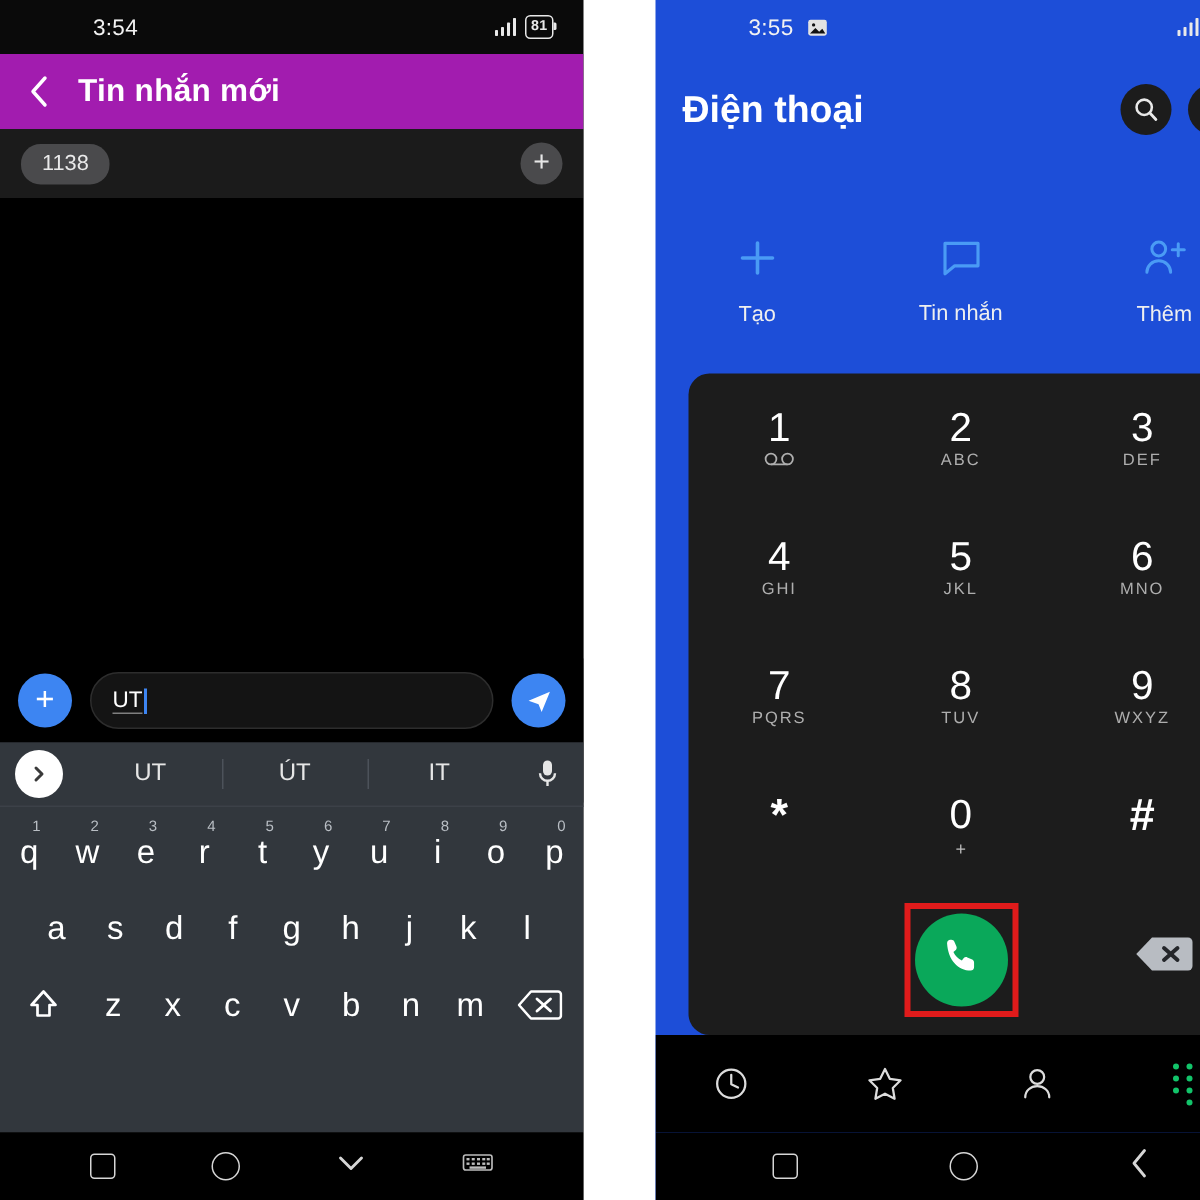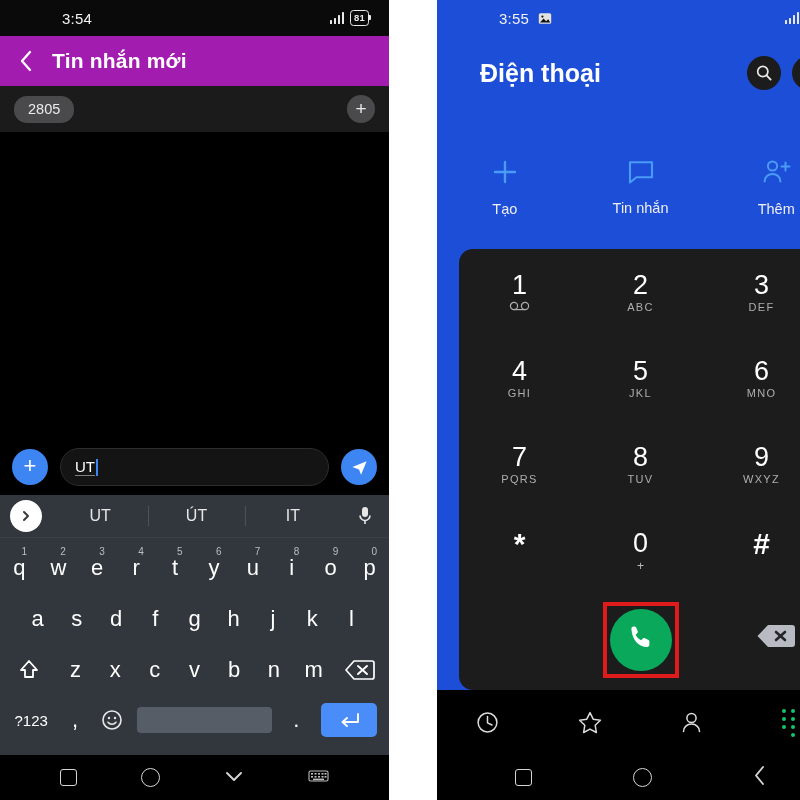--- a/index.html
+++ b/index.html
@@ -131,21 +131,21 @@
     display:flex; align-items:center; justify-content:space-around; padding: 0 28px;
   }
   .nav-sq{ width:17px;height:17px;border:1.8px solid #d6d6d6;border-radius:3px; }
   .nav-ci{ width:19px;height:19px;border:1.8px solid #d6d6d6;border-radius:50%; }
 
   
   .dl-header{
     position:absolute; top:44px; left:0; right:0; height:58px;
     display:flex; align-items:center; padding: 0 18px;
   }
-  .dl-title{ color:#fff; font-size:25px; font-weight:700;margin-left:25px; }
+  .dl-title{ color:#fff; font-size:25px; font-weight:700; }
   .dl-actions{ margin-left:auto; display:flex; align-items:center; gap:11px; }
   .circle-btn{
     width:34px;height:34px;border-radius:50%;background:#1c1c1c;
     display:flex;align-items:center;justify-content:center;
   }
   .dots3{ display:flex; flex-direction:column; gap:3px; align-items:center; }
   .dots3 i{ width:3.4px;height:3.4px;border-radius:50%;background:#e3e3e3;display:block; }
 
   .dl-quick{
     position:absolute; top:158px; left:0; right:0; height:76px;
@@ -216,21 +216,21 @@
     <div class="lm-header">
       <span class="lm-back">
         <svg width="14" height="24" viewBox="0 0 14 24">
             <polyline points="11,3 3,12 11,21" fill="none" stroke="#fff" stroke-width="2.3" stroke-linecap="round" stroke-linejoin="round"></polyline>
           </svg>
       </span>
       <span class="lm-title">Tin nhắn mới</span>
     </div>
 
     <div class="lm-recipients">
-      <span class="chip">2805</span>
+      <span class="chip">1138</span>
       <span class="chip-add">+</span>
     </div>
 
     <div class="lm-thread"></div>
 
     <div class="lm-inputrow">
       <span class="plus-btn">+</span>
       <span class="msg-field">
         <span class="msg-text">UT</span>
         <span class="caret"></span>
@@ -333,40 +333,20 @@
           <span class="key">m</span>
           <span class="key key-wide">
             <svg width="30" height="22" viewBox="0 0 30 22">
               <path d="M9 2h18a2 2 0 0 1 2 2v14a2 2 0 0 1-2 2H9L1 11z" fill="none" stroke="#fff" stroke-width="1.7" stroke-linejoin="round"></path>
               <line x1="13" y1="7" x2="22" y2="15" stroke="#fff" stroke-width="1.9" stroke-linecap="round"></line>
               <line x1="22" y1="7" x2="13" y2="15" stroke="#fff" stroke-width="1.9" stroke-linecap="round"></line>
             </svg>
           </span>
         </div>
 
-        <div class="kb-row row4">
-          <span class="key key-sm key-wide">?123</span>
-          <span class="key">,</span>
-          <span class="key">
-            <svg width="22" height="22" viewBox="0 0 22 22">
-              <circle cx="11" cy="11" r="9" fill="none" stroke="#e9e9e9" stroke-width="1.6"></circle>
-              <circle cx="8" cy="9" r="1.2" fill="#e9e9e9"></circle>
-              <circle cx="14" cy="9" r="1.2" fill="#e9e9e9"></circle>
-              <path d="M7 13.2a5 5 0 0 0 8 0" fill="none" stroke="#e9e9e9" stroke-width="1.5" stroke-linecap="round"></path>
-            </svg>
-          </span>
-          <span class="spacebar"></span>
-          <span class="key">.</span>
-          <span class="key-enter">
-            <svg width="22" height="18" viewBox="0 0 22 18">
-              <polyline points="20,3 20,11 5,11" fill="none" stroke="#fff" stroke-width="1.9" stroke-linecap="round" stroke-linejoin="round"></polyline>
-              <polyline points="9,7 4.5,11 9,15" fill="none" stroke="#fff" stroke-width="1.9" stroke-linecap="round" stroke-linejoin="round"></polyline>
-            </svg>
-          </span>
-        </div>
       </div>
     </div>
 
     <div class="navbar">
       <span class="nav-sq"></span>
       <span class="nav-ci"></span>
       <span>
         <svg width="20" height="13" viewBox="0 0 20 13">
             <polyline points="3,3 10,10 17,3" fill="none" stroke="#d6d6d6" stroke-width="1.9" stroke-linecap="round" stroke-linejoin="round"></polyline>
           </svg>

